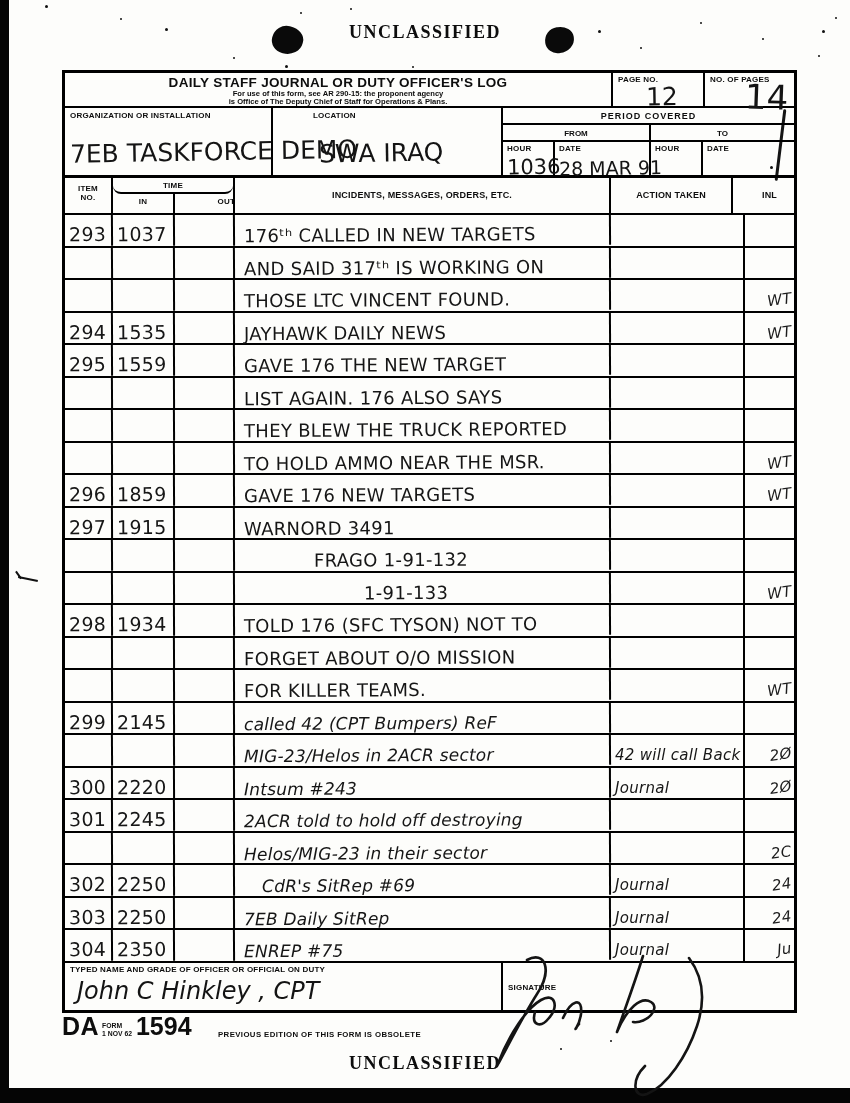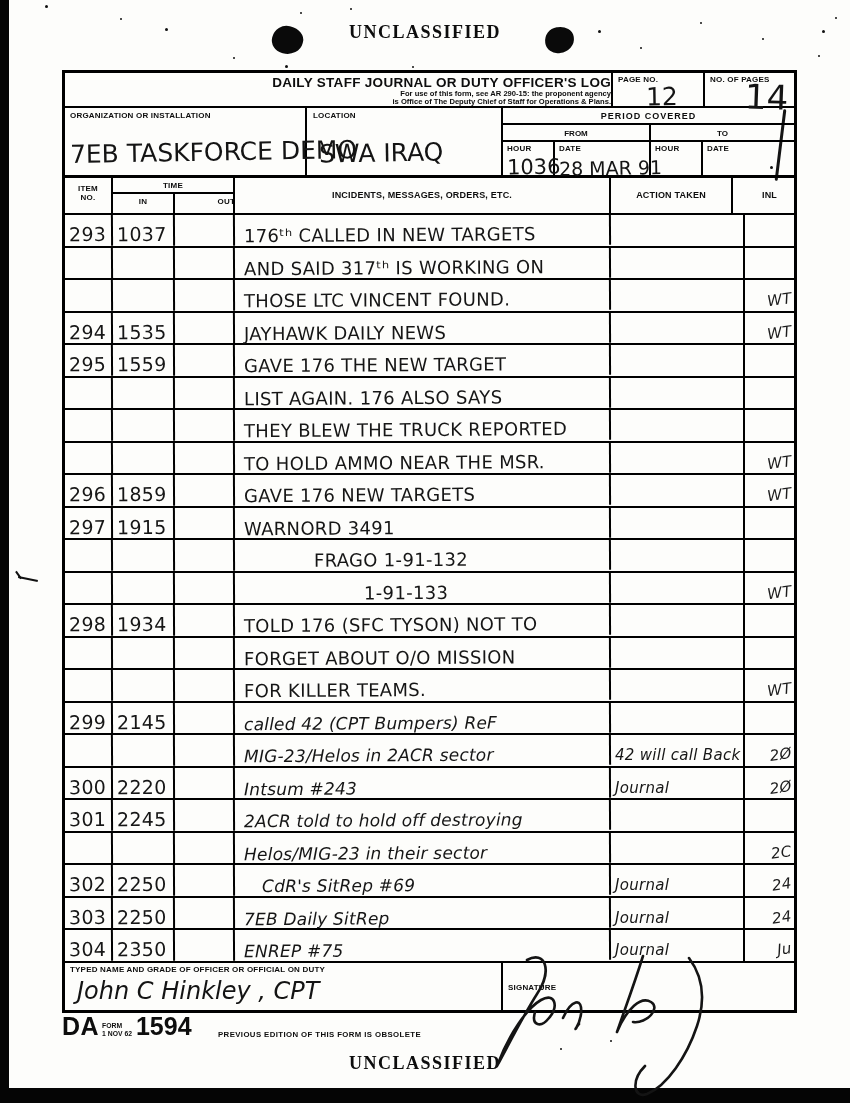--- a/index.html
+++ b/index.html
@@ -21,47 +21,47 @@
            font-weight:bold;font-size:18px;letter-spacing:1.5px;}
   .unclass.top{top:22px;} .unclass.bottom{top:1053px;}
   
   .form{position:absolute;left:62px;top:70px;width:735px;height:943px;border:3px solid #000;
         box-sizing:border-box;background:transparent;}
   .form *{box-sizing:border-box;}
   .abs{position:absolute;}
   .lbl{font-size:8px;font-weight:bold;letter-spacing:.2px;line-height:1.15;}
   
   .band-title{left:0;top:0;width:729px;height:35px;border-bottom:2px solid #000;}
-  .title-block{left:0;top:0;width:546px;height:33px;text-align:right;padding-top:2px;}
+  .title-block{left:0;top:0;width:546px;height:33px;text-align:center;padding-top:2px;}
   .form-title{font-size:13.5px;font-weight:bold;letter-spacing:.3px;}
   .form-sub{font-size:7.6px;font-weight:bold;line-height:1.1;}
   .cell-pageno{left:546px;top:0;width:92px;height:33px;border-left:2px solid #000;padding:2px 0 0 5px;}
   .cell-nopages{left:638px;top:0;width:91px;height:33px;border-left:2px solid #000;padding:2px 0 0 5px;}
   
   .band-org{left:0;top:35px;width:729px;height:70px;border-bottom:3px solid #000;}
-  .cell-org{left:0;top:0;width:242px;height:68px;border-right:2px solid #000;padding:3px 0 0 5px;}
+  .cell-org{left:0;top:0;width:208px;height:68px;border-right:2px solid #000;padding:3px 0 0 5px;}
   .cell-loc{left:243px;top:0;width:195px;height:68px;border-right:2px solid #000;padding:3px 0 0 5px;}
   .cell-period{left:438px;top:0;width:291px;height:68px;}
   .period-title{left:0;top:0;width:291px;height:17px;text-align:center;border-bottom:2px solid #000;
                 font-size:9px;font-weight:bold;letter-spacing:1px;padding-top:3px;}
   .fromto{top:17px;height:17px;text-align:center;border-bottom:2px solid #000;font-size:8px;
           font-weight:bold;padding-top:4px;}
   .cell-from{left:0;width:148px;border-right:2px solid #000;}
   .cell-to{left:148px;width:143px;}
   .hd{top:34px;height:34px;padding:2px 0 0 4px;}
   .hd1{left:0;width:52px;border-right:2px solid #000;}
   .hd2{left:52px;width:96px;border-right:2px solid #000;}
   .hd3{left:148px;width:52px;border-right:2px solid #000;}
   .hd4{left:200px;width:91px;}
   
   .band-colhead{left:0;top:105px;width:729px;height:37px;border-bottom:2px solid #000;}
   .ch{top:0;height:35px;text-align:center;}
   .ch-item{left:0;width:48px;border-right:2px solid #000;padding-top:6px;}
   .ch-time{left:48px;width:122px;border-right:2px solid #000;}
-  .ch-time .t{height:16px;border-bottom:2px solid #000;padding-top:3px;}
+  .ch-time .t{height:16px;border-bottom:2px solid #000;padding-top:3px;border-radius:8px;}
   .ch-in{position:absolute;left:0;top:16px;width:62px;height:19px;border-right:2px solid #000;padding-top:3px;}
   .ch-out{position:absolute;left:62px;top:16px;width:60px;height:19px;padding-top:3px;text-align:right;}
   .ch-inc{left:170px;width:376px;border-right:2px solid #000;padding-top:12px;}
   .ch-act{left:546px;width:122px;border-right:2px solid #000;padding-top:12px;}
   .ch-inl{left:680px;width:49px;padding-top:12px;}
   
   .rows{left:0;top:142px;width:729px;height:748px;}
   .row{position:relative;height:32.52px;border-bottom:2px solid #000;}
   .c{position:absolute;top:0;height:100%;display:flex;align-items:flex-end;padding:0 2px 1px 4px;overflow:visible;}
   .c-item{left:0;width:48px;border-right:2px solid #000;}

